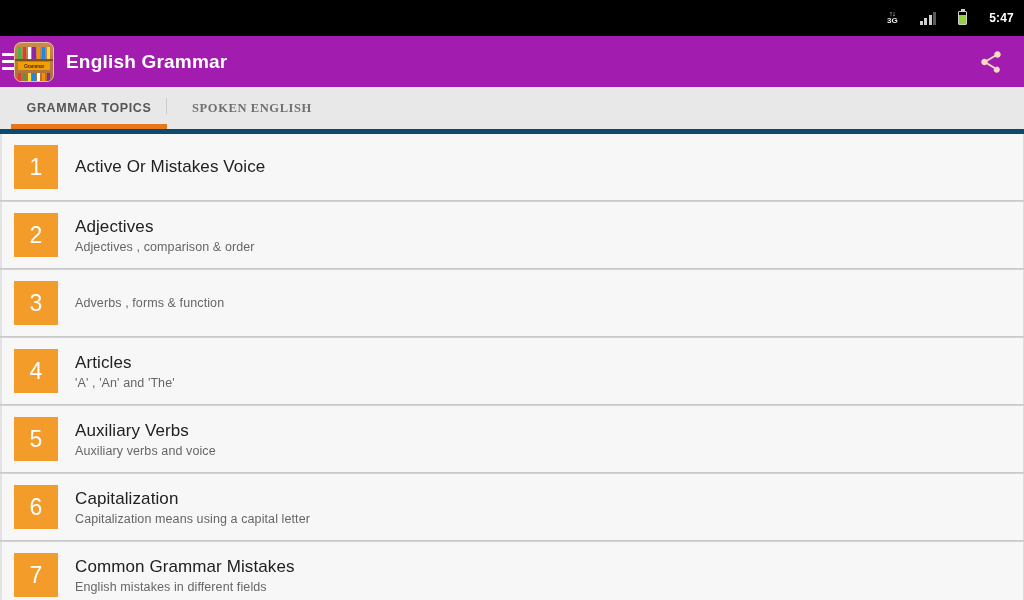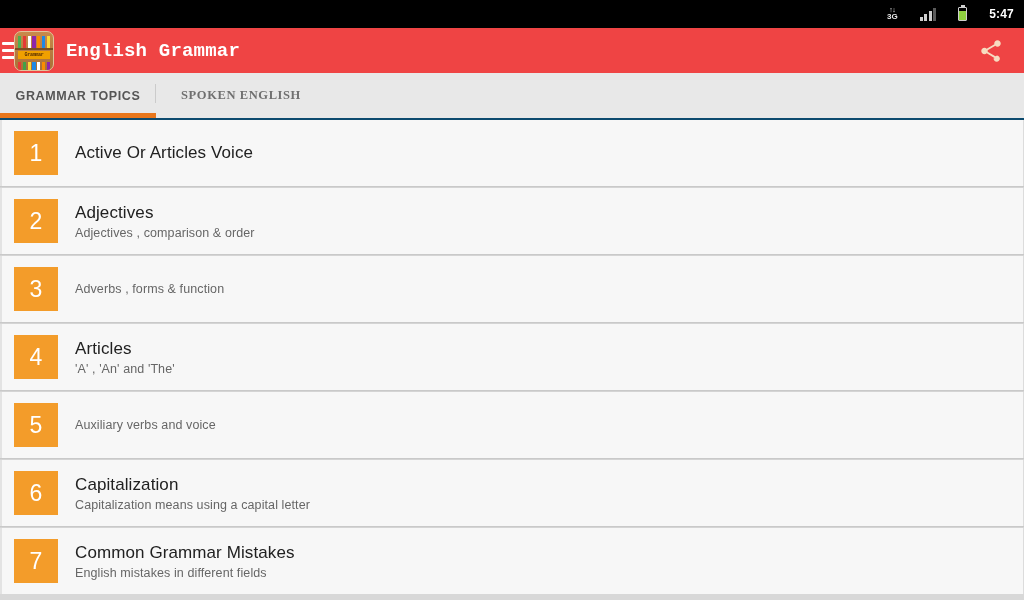--- a/index.html
+++ b/index.html
@@ -5,21 +5,21 @@
   * { margin:0; padding:0; box-sizing:border-box; }
   html,body { width:1024px; height:600px; overflow:hidden; }
   body {
     font-family:"Liberation Sans", sans-serif;
     background:#d8d8d8;
     -webkit-font-smoothing:antialiased;
   }
 
   
   .statusbar{
-    height:28px; width:100%; background:#000;
+    height:36px; width:100%; background:#000;
     display:flex; align-items:center; justify-content:flex-end;
     padding-right:10px; gap:22px;
   }
   .st-data{ display:flex; flex-direction:column; align-items:center;
             line-height:1; color:#e9e9e9; }
   .st-data .arrows{ font-size:7px; letter-spacing:-0.5px; height:7px; }
   .st-data .gen{ font-size:8px; font-weight:bold; height:9px; }
   .st-signal{ display:flex; align-items:flex-end; gap:1.5px; height:13px; }
   .st-signal i{ display:block; width:3px; background:#cfcfcf; }
   .st-signal i:nth-child(1){ height:4px; }
@@ -28,22 +28,22 @@
   .st-signal i:nth-child(4){ height:13px; background:#5a5a5a; }
   .st-batt{ position:relative; width:9px; height:14px; border:1.5px solid #cfcfcf;
             border-radius:1px; display:flex; align-items:flex-end; }
   .st-batt::before{ content:""; position:absolute; top:-3.5px; left:2px;
             width:4px; height:2px; background:#cfcfcf; }
   .st-batt span{ display:block; width:100%; height:78%; background:#8fd13f; }
   .st-clock{ color:#fff; font-size:12px; font-weight:bold; letter-spacing:0.2px; }
 
   
   .actionbar{
-    height:45px; width:100%; background:#ef4444;
-    display:flex; align-items:center; position:relative;font-family:Liberation Mono, monospace;
+    height:51px; width:100%; background:#a21caf;
+    display:flex; align-items:center; position:relative;
   }
   .hamburger{ width:16px; margin-left:2px; display:flex; flex-direction:column;
               gap:4px; cursor:pointer; }
   .hamburger i{ display:block; height:3px; background:#fff; border-radius:1px; }
   .app-icon{
     width:40px; height:40px; margin-left:-4px; border-radius:7px;
     background:linear-gradient(#c98a4b,#a96f36);
     border:1.5px solid #e0c49c; position:relative; overflow:hidden;
     flex:none;
   }
@@ -65,22 +65,22 @@
   }
   .share-btn{
     position:absolute; right:18px; top:50%; transform:translateY(-50%);
     width:30px; height:30px; display:flex; align-items:center;
     justify-content:center; cursor:pointer;
   }
 
   
   .tabbar{
     height:47px; width:100%; background:#e8e8e8;
-    border-bottom:2px solid #0c4a6e;
-    display:flex; align-items:stretch; position:relative;
+    border-bottom:5px solid #0c4a6e;
+    display:flex; align-items:stretch; position:relative;padding-left:11px;
   }
   .tab{
     display:flex; align-items:center; justify-content:center;
     font-size:12.5px; font-weight:bold; color:#707070;
     letter-spacing:0.6px; cursor:pointer; position:relative;
     padding:0 4px;
   }
   .tab.t0{ width:156px; color:#555; }
   .tab.t1{ width:90px; }
   .tab.t2{ width:170px;font-family:Liberation Serif, serif; }
@@ -174,21 +174,21 @@
   <div class="tab t2">
     <span>SPOKEN ENGLISH</span>
   </div>
 </div>
 
 <div class="list">
 
   <div class="row">
     <div class="badge">1</div>
     <div class="row-text">
-      <div class="row-title">Active Or Articles Voice</div>
+      <div class="row-title">Active Or Mistakes Voice</div>
     </div>
   </div>
 
   <div class="row">
     <div class="badge">2</div>
     <div class="row-text">
       <div class="row-title">Adjectives</div>
       <div class="row-sub">Adjectives , comparison &amp; order</div>
     </div>
   </div>
@@ -204,20 +204,21 @@
     <div class="badge">4</div>
     <div class="row-text">
       <div class="row-title">Articles</div>
       <div class="row-sub">'A' , 'An' and 'The'</div>
     </div>
   </div>
 
   <div class="row">
     <div class="badge">5</div>
     <div class="row-text">
+      <div class="row-title">Auxiliary Verbs</div>
       <div class="row-sub">Auxiliary verbs and voice</div>
     </div>
   </div>
 
   <div class="row">
     <div class="badge">6</div>
     <div class="row-text">
       <div class="row-title">Capitalization</div>
       <div class="row-sub">Capitalization means using a capital letter</div>
     </div>

